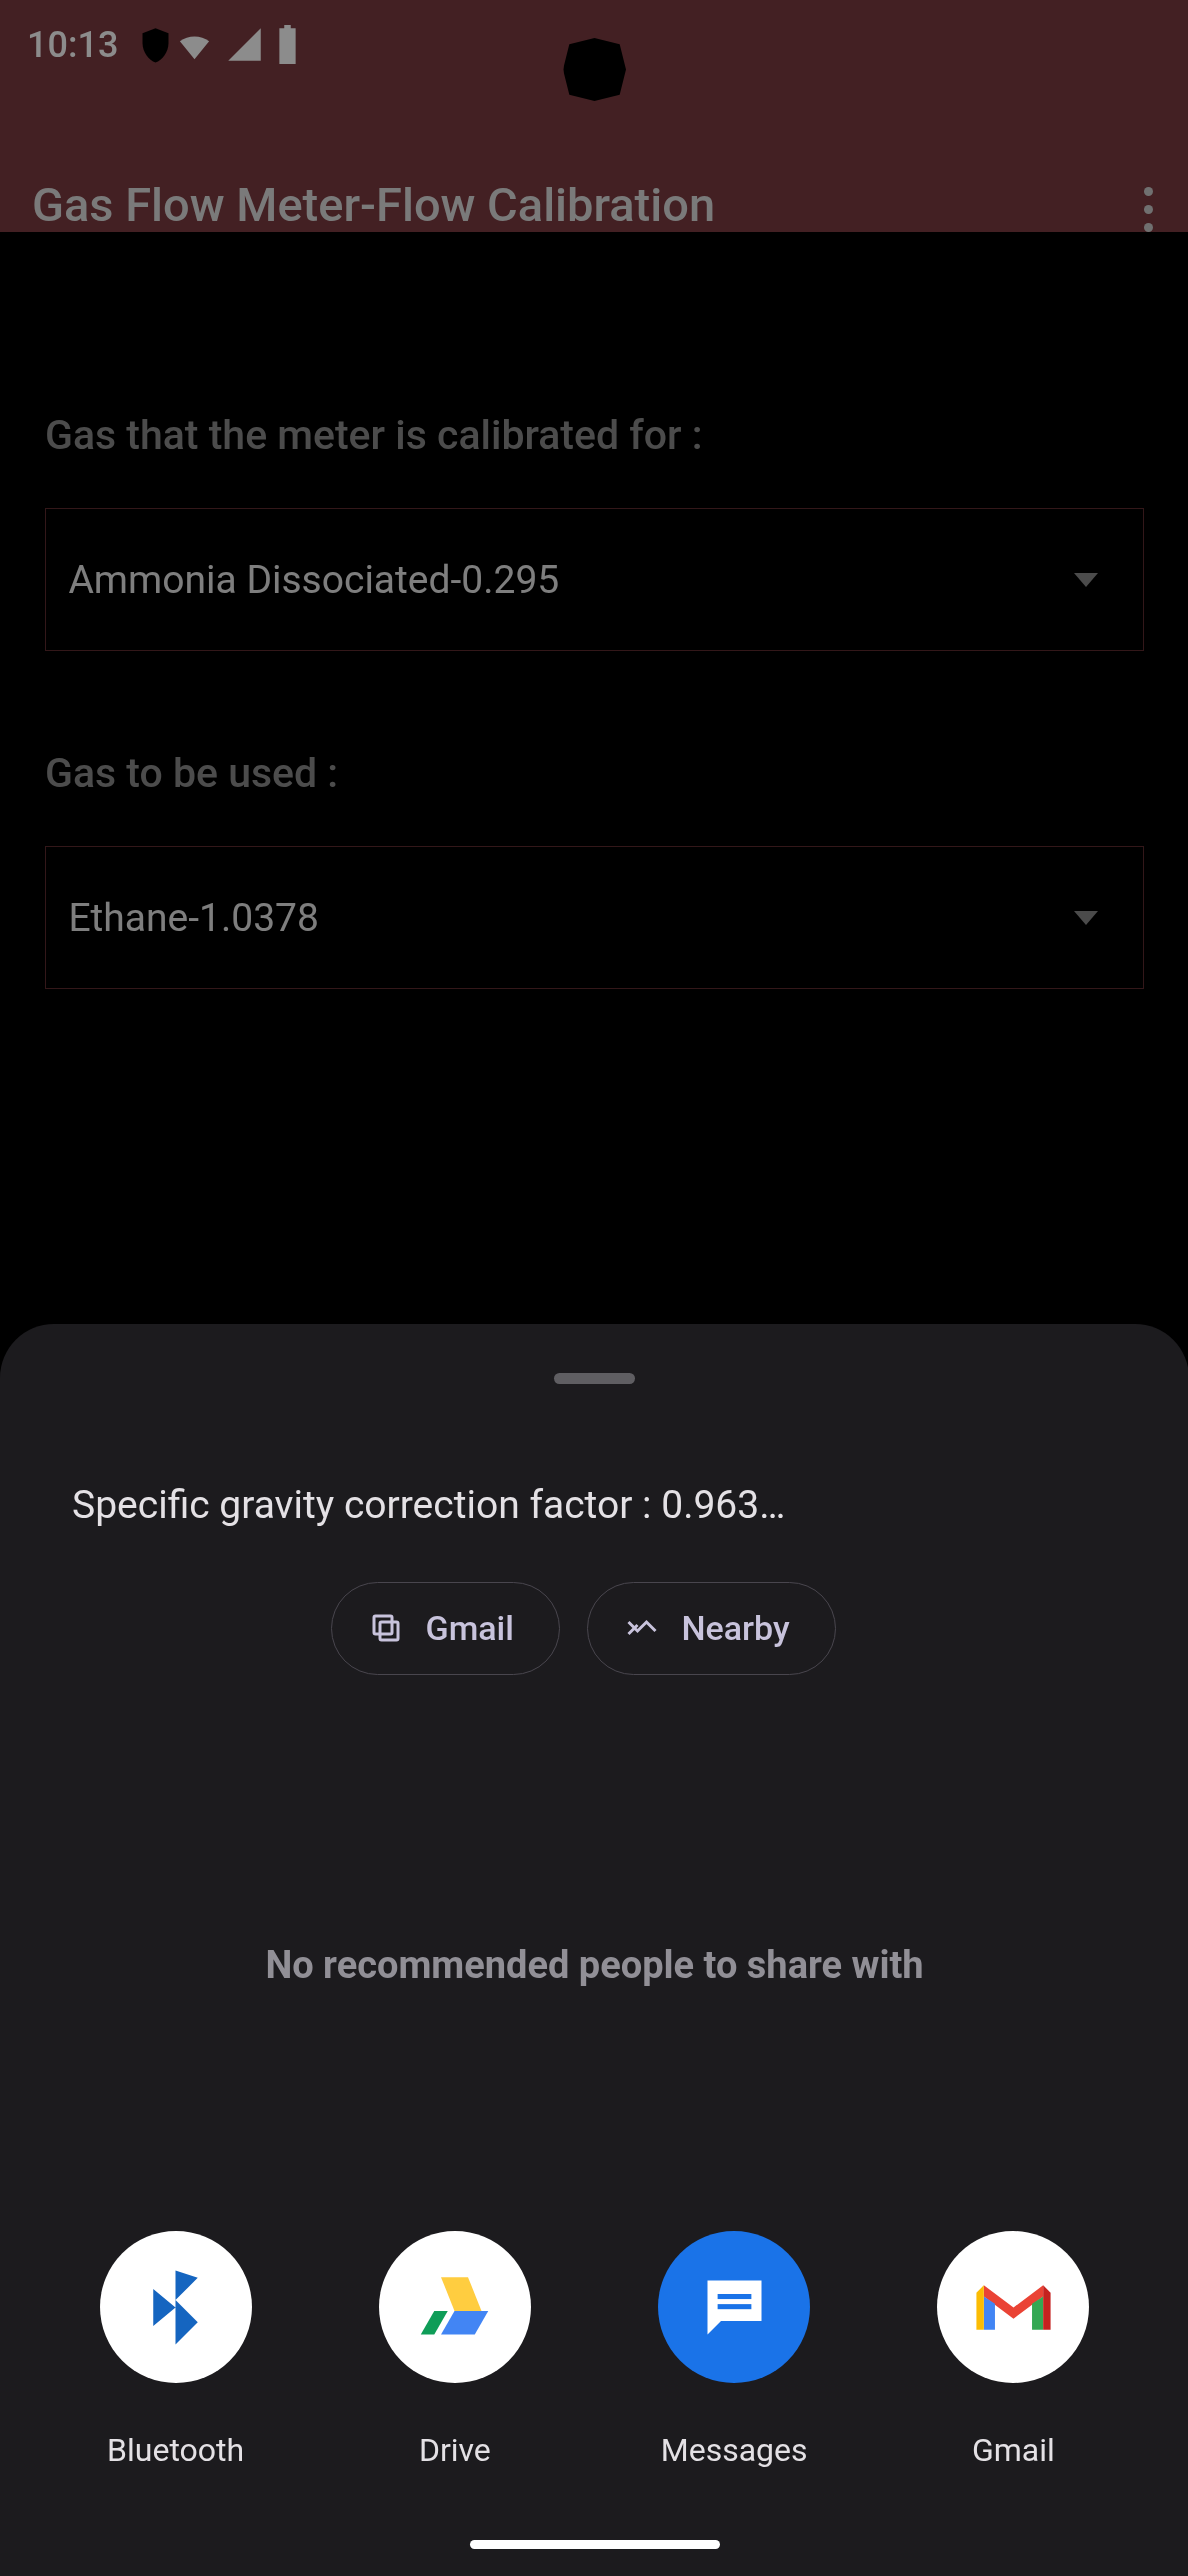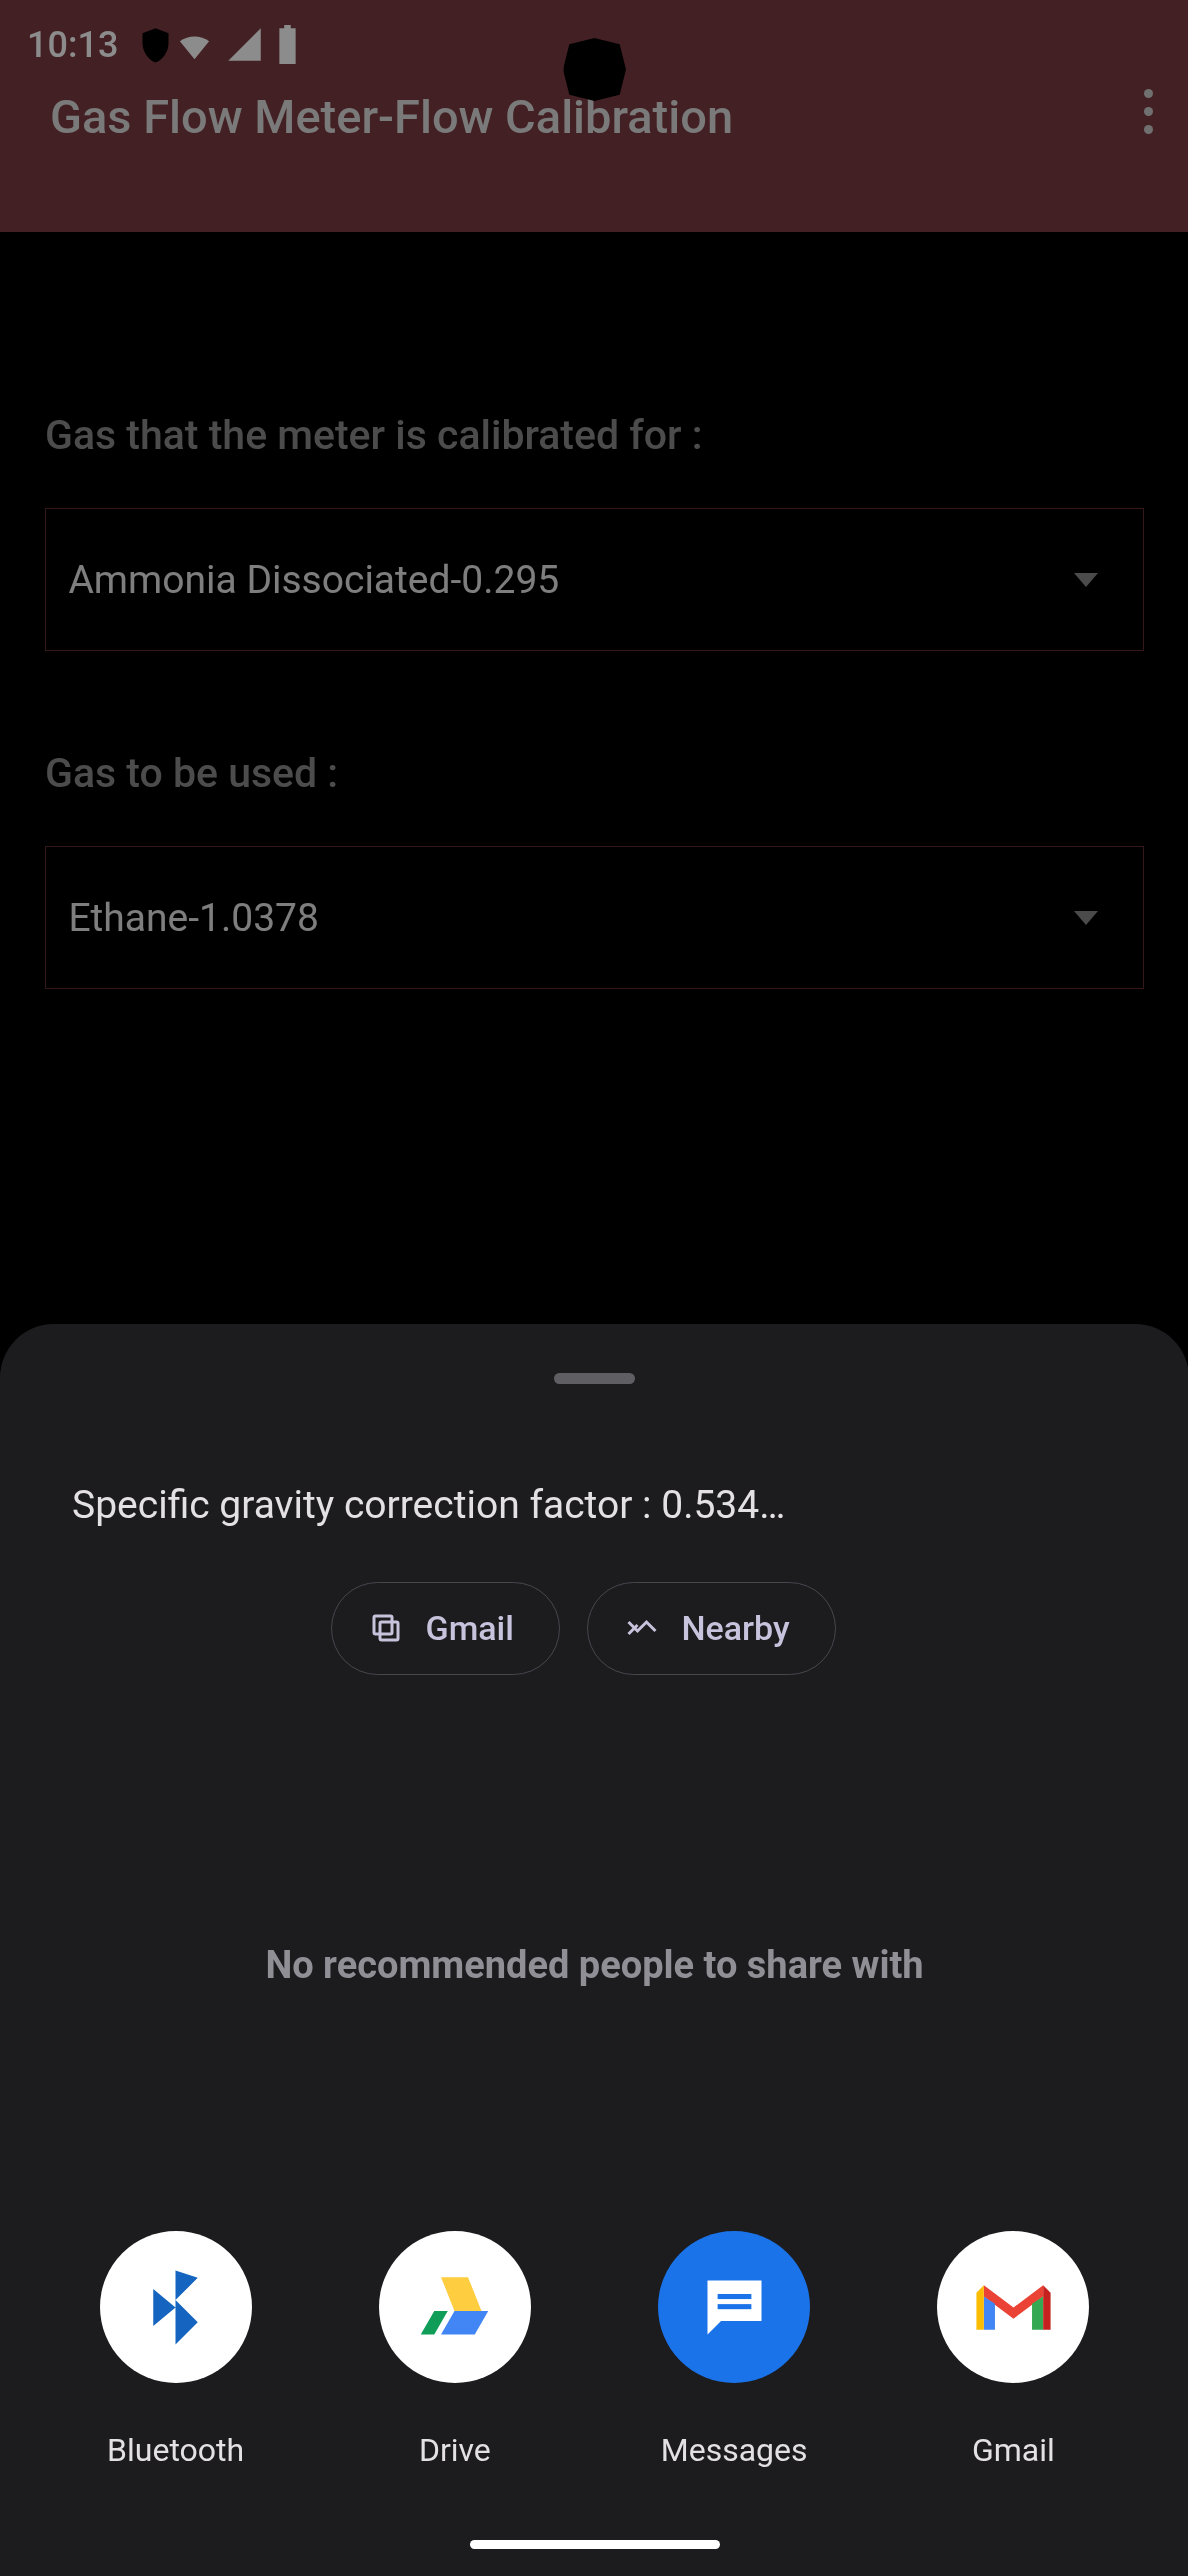--- a/index.html
+++ b/index.html
@@ -11,21 +11,21 @@
   
   .status-bar { background: #7a3a3f; height: 89px; display: flex; align-items: center; justify-content: flex-start; padding: 0 36px 0 27px; }
   .status-left { display: flex; align-items: center; gap: 18px; font-size: 36px; font-weight: 500; color: #fff; }
   .status-right { display: flex; align-items: center; gap: 10.7px; }
   .status-right svg { fill: #fff; }
 
   
   .notch { position: absolute; left: 50%; top: 38px; transform: translateX(-50%); width: 63px; height: 63px; background: #000; border-radius: 14.3px; clip-path: polygon(50% 0%, 90% 10%, 100% 50%, 90% 90%, 50% 100%, 10% 90%, 0% 50%, 10% 10%); }
 
   
-  .app-bar { background: #7a3a3f; height: 143px; display: flex; align-items: flex-start; justify-content: space-between; padding: 0 36px 0 50px; }
+  .app-bar { background: #7a3a3f; height: 143px; display: flex; align-items: flex-end; justify-content: space-between; padding: 0 36px 0 32px; }
   .app-title { font-size: 47px; font-weight: 500; color: #ddd; }
   .kebab { display: flex; flex-direction: column; gap: 9px; }
   .kebab span { width: 9px; height: 9px; background: #ccc; border-radius: 50%; }
 
   
   .content { padding: 179px 45px 0 45px; color: #9e9e9e; }
   .field-label { font-size: 41px; font-weight: 500; color: #8a8a8a; margin-bottom: 49px; }
   .select { border: 1.8px solid #5c2a2e; height: 143px; display: flex; align-items: center; justify-content: space-between; padding: 0 45px 0 22.4px; margin-bottom: 98px; }
   .select-text { font-size: 39px; color: #e5e5e5; }
   .caret-down { width: 0; height: 0; border-left: 12.5px solid transparent; border-right: 12.5px solid transparent; border-top: 14.3px solid #888; }
@@ -92,21 +92,21 @@
     <div class="select">
       <span class="select-text">Ethane-1.0378</span>
       <span class="caret-down"></span>
     </div>
 
   </div>
 </div>
 
 <div class="sheet">
   <div class="drag-handle"></div>
-  <div class="share-text">Specific gravity correction factor : 0.534…</div>
+  <div class="share-text">Specific gravity correction factor : 0.963…</div>
 
   <div class="chip-row">
     <div class="chip">
       <svg width="36" height="36" viewBox="0 0 24 24" fill="none" stroke="#c8c3dc" stroke-width="2">
           <rect x="8" y="8" width="12" height="12" rx="1"></rect>
           <rect x="4" y="4" width="12" height="12" rx="1"></rect>
         </svg>
       <span>Gmail</span>
     </div>
     <div class="chip">

